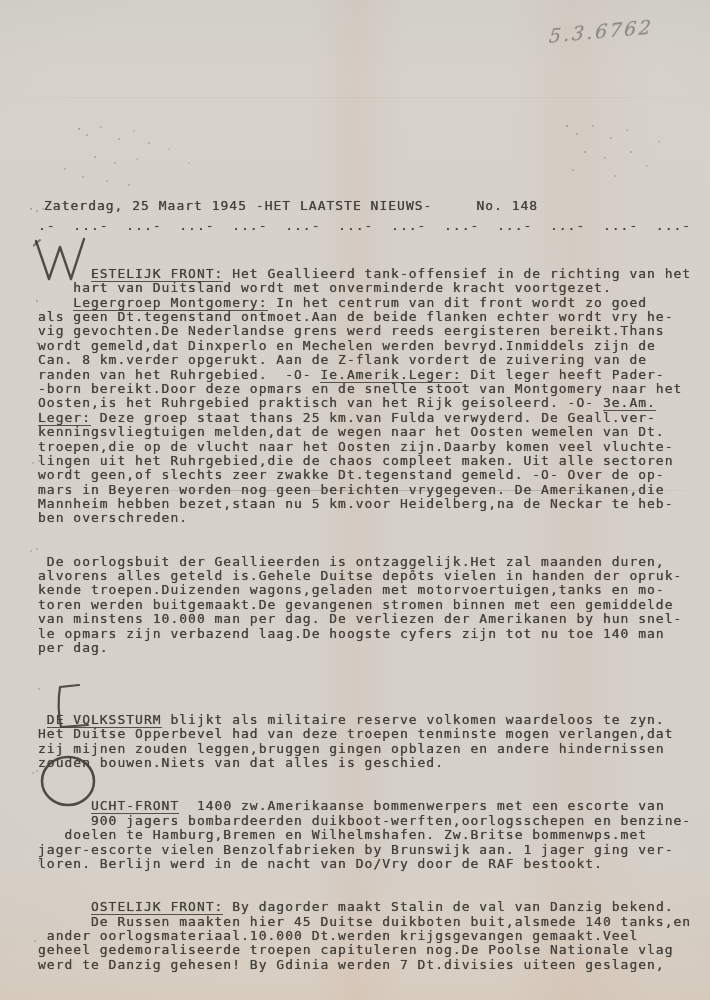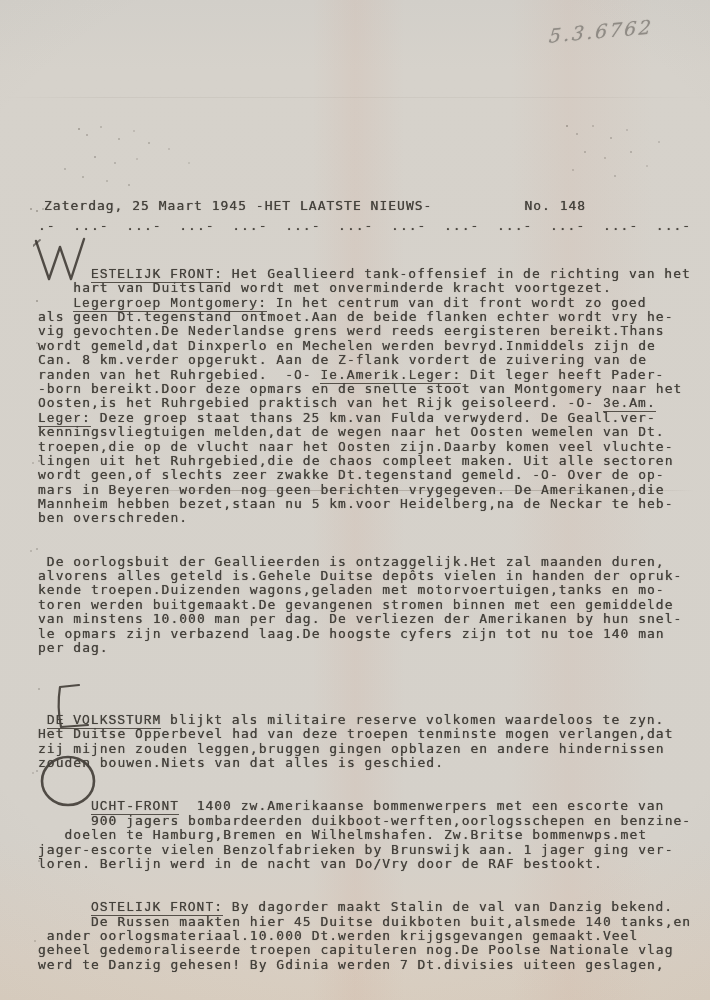--- a/index.html
+++ b/index.html
@@ -17,24 +17,24 @@
   .typed{
     position:absolute;
     font-size:13px;
     letter-spacing:1px;
     line-height:14.4px;
     white-space:pre;
     text-shadow:0 0 .7px rgba(64,60,54,.85);
   }
   .header-line{top:199px;left:44px;}
   .separator-line{top:219px;left:38px;color:#4a463f;}
-  .issue{display:inline-block;margin-left:92px;}
+  .issue{display:inline-block;margin-left:44px;}
   .body-text{top:238px;left:38px;width:660px;}
   .line{white-space:pre;height:14.4px;}
-  .u{border-bottom:1.4px solid rgba(62,58,50,.85);font-family:Liberation Mono, monospace;}
+  .u{border-bottom:1.4px solid rgba(62,58,50,.85);}
   
   .hw{position:absolute;}
   .hw svg{display:block;}
   .pencil-number{
     position:absolute;top:20px;left:549px;
     font-family:"DejaVu Serif","Liberation Serif",serif;
     font-style:italic;font-size:19px;letter-spacing:2.5px;
     color:#8f8b85;
     transform:rotate(-5deg) skewX(-10deg);
     text-shadow:0 0 1px rgba(140,135,128,.6);

